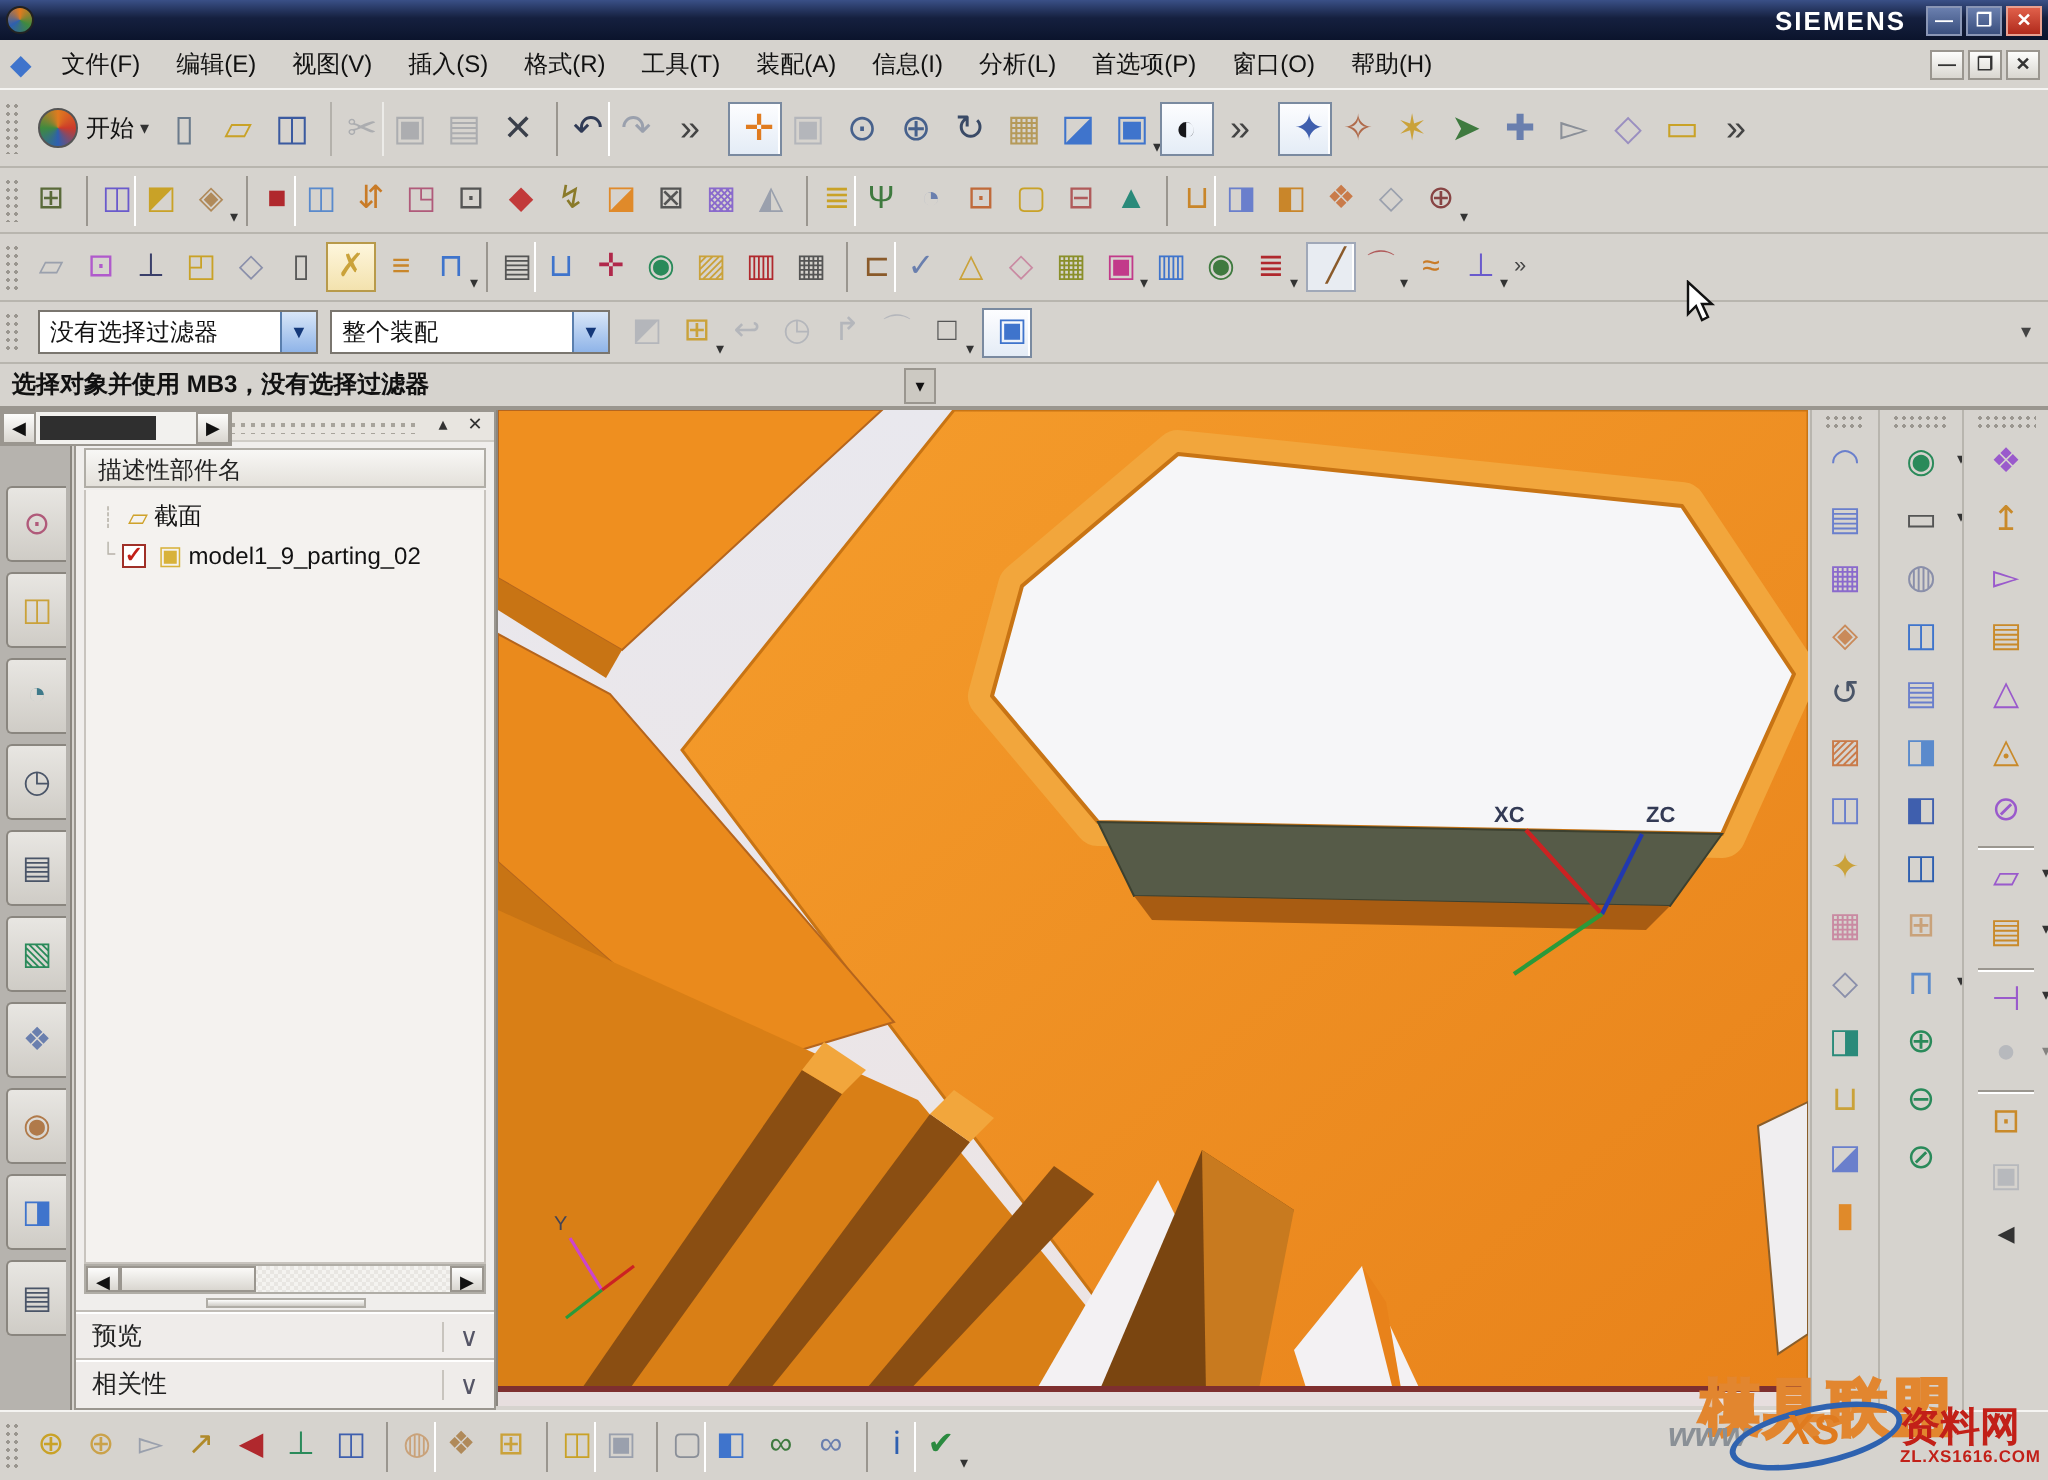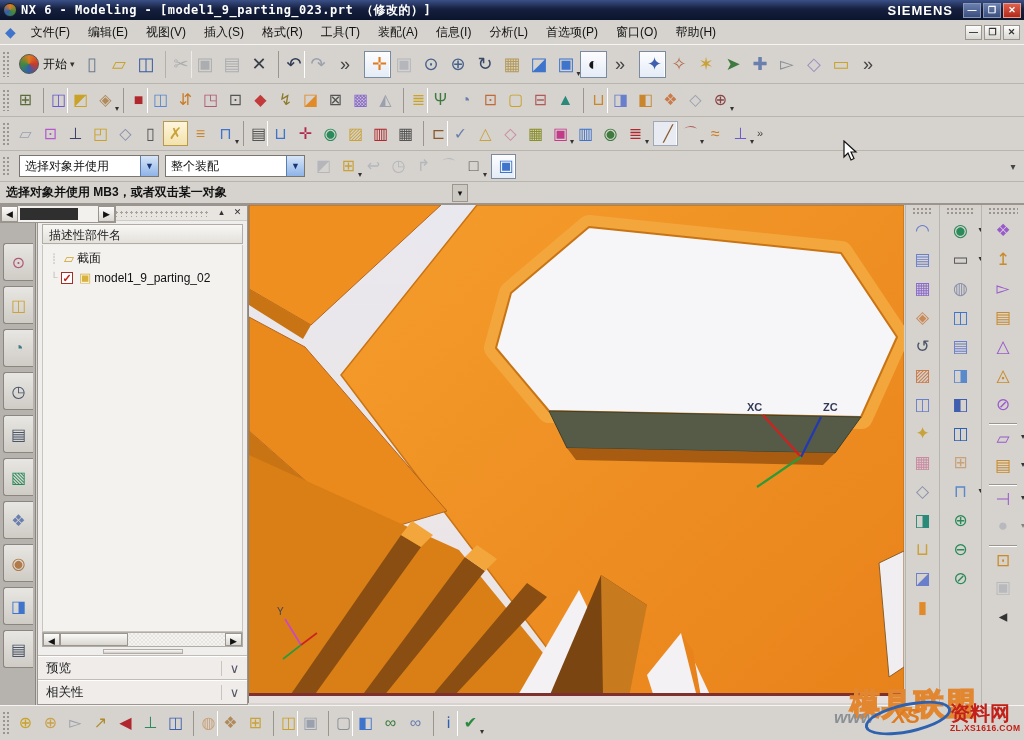--- a/index.html
+++ b/index.html
@@ -154,21 +154,20 @@
   #sl-url { position:absolute; left:116px; top:25px; font-size:8.5px; font-weight:bold; color:#c22018; letter-spacing:0.4px; }
 
   
   #cursor { position:absolute; left:843px; top:140px; z-index:20; }
 </style>
 </head>
 <body>
 
 <div id="titlebar">
   <span id="nx-logo"></span>
-  <span id="title-text">NX 6 - Modeling - [model1_9_parting_023.prt （修改的）]</span>
   <span id="brand">SIEMENS</span>
   <span class="winbtn">—</span>
   <span class="winbtn">❐</span>
   <span class="winbtn close">✕</span>
 </div>
 
 <div id="menubar">
   <span id="menu-appicon">◆</span>
   <div style="display:flex">
 
@@ -301,21 +300,21 @@
       <span class="tbtn dd" style="color: rgb(176, 90, 90);">⌒</span>
       <span class="tbtn" style="color: rgb(201, 123, 39);">≈</span>
       <span class="tbtn dd" style="color: rgb(106, 90, 204);">⊥</span>
       <span class="tbtn chev">»</span>
     </div>
 </div>
 
 <div id="row4" class="toolrow">
   <div class="handle"></div>
   <div class="combo">
-    <span class="cval">选择对象并使用</span>
+    <span class="cval">没有选择过滤器</span>
     <span class="dbtn">▼</span>
   </div>
   <div class="combo">
     <span class="cval">整个装配</span>
     <span class="dbtn">▼</span>
   </div>
   <div style="display:flex;align-items:center;margin-left:6px">
 
   <span class="tbtn dis" style="color: rgb(154, 160, 173);">◩</span>
       <span class="tbtn dd" style="color: rgb(202, 162, 58);">⊞</span>
@@ -323,21 +322,21 @@
       <span class="tbtn dis" style="color: rgb(154, 160, 173);">◷</span>
       <span class="tbtn dis" style="color: rgb(154, 160, 173);">↱</span>
       <span class="tbtn dis" style="color: rgb(154, 160, 173);">⌒</span>
       <span class="tbtn dd" style="color: rgb(85, 85, 85);">□</span>
       <span class="tbtn sep framed" style="color: rgb(63, 116, 204);">▣</span>
     </div>
   <span id="bar-more">▾</span>
 </div>
 
 <div id="promptbar">
-  <span id="prompt-msg">选择对象并使用 MB3，或者双击某一对象</span>
+  <span id="prompt-msg">选择对象并使用 MB3，没有选择过滤器</span>
   <span id="prompt-btn">▾</span>
 </div>
 
 <div id="main">
 
   <div id="tabscroll">
     <span class="scrbtn">◀</span>
     <div id="scrtrack">
         <div id="scrthumb"></div>
       </div>

